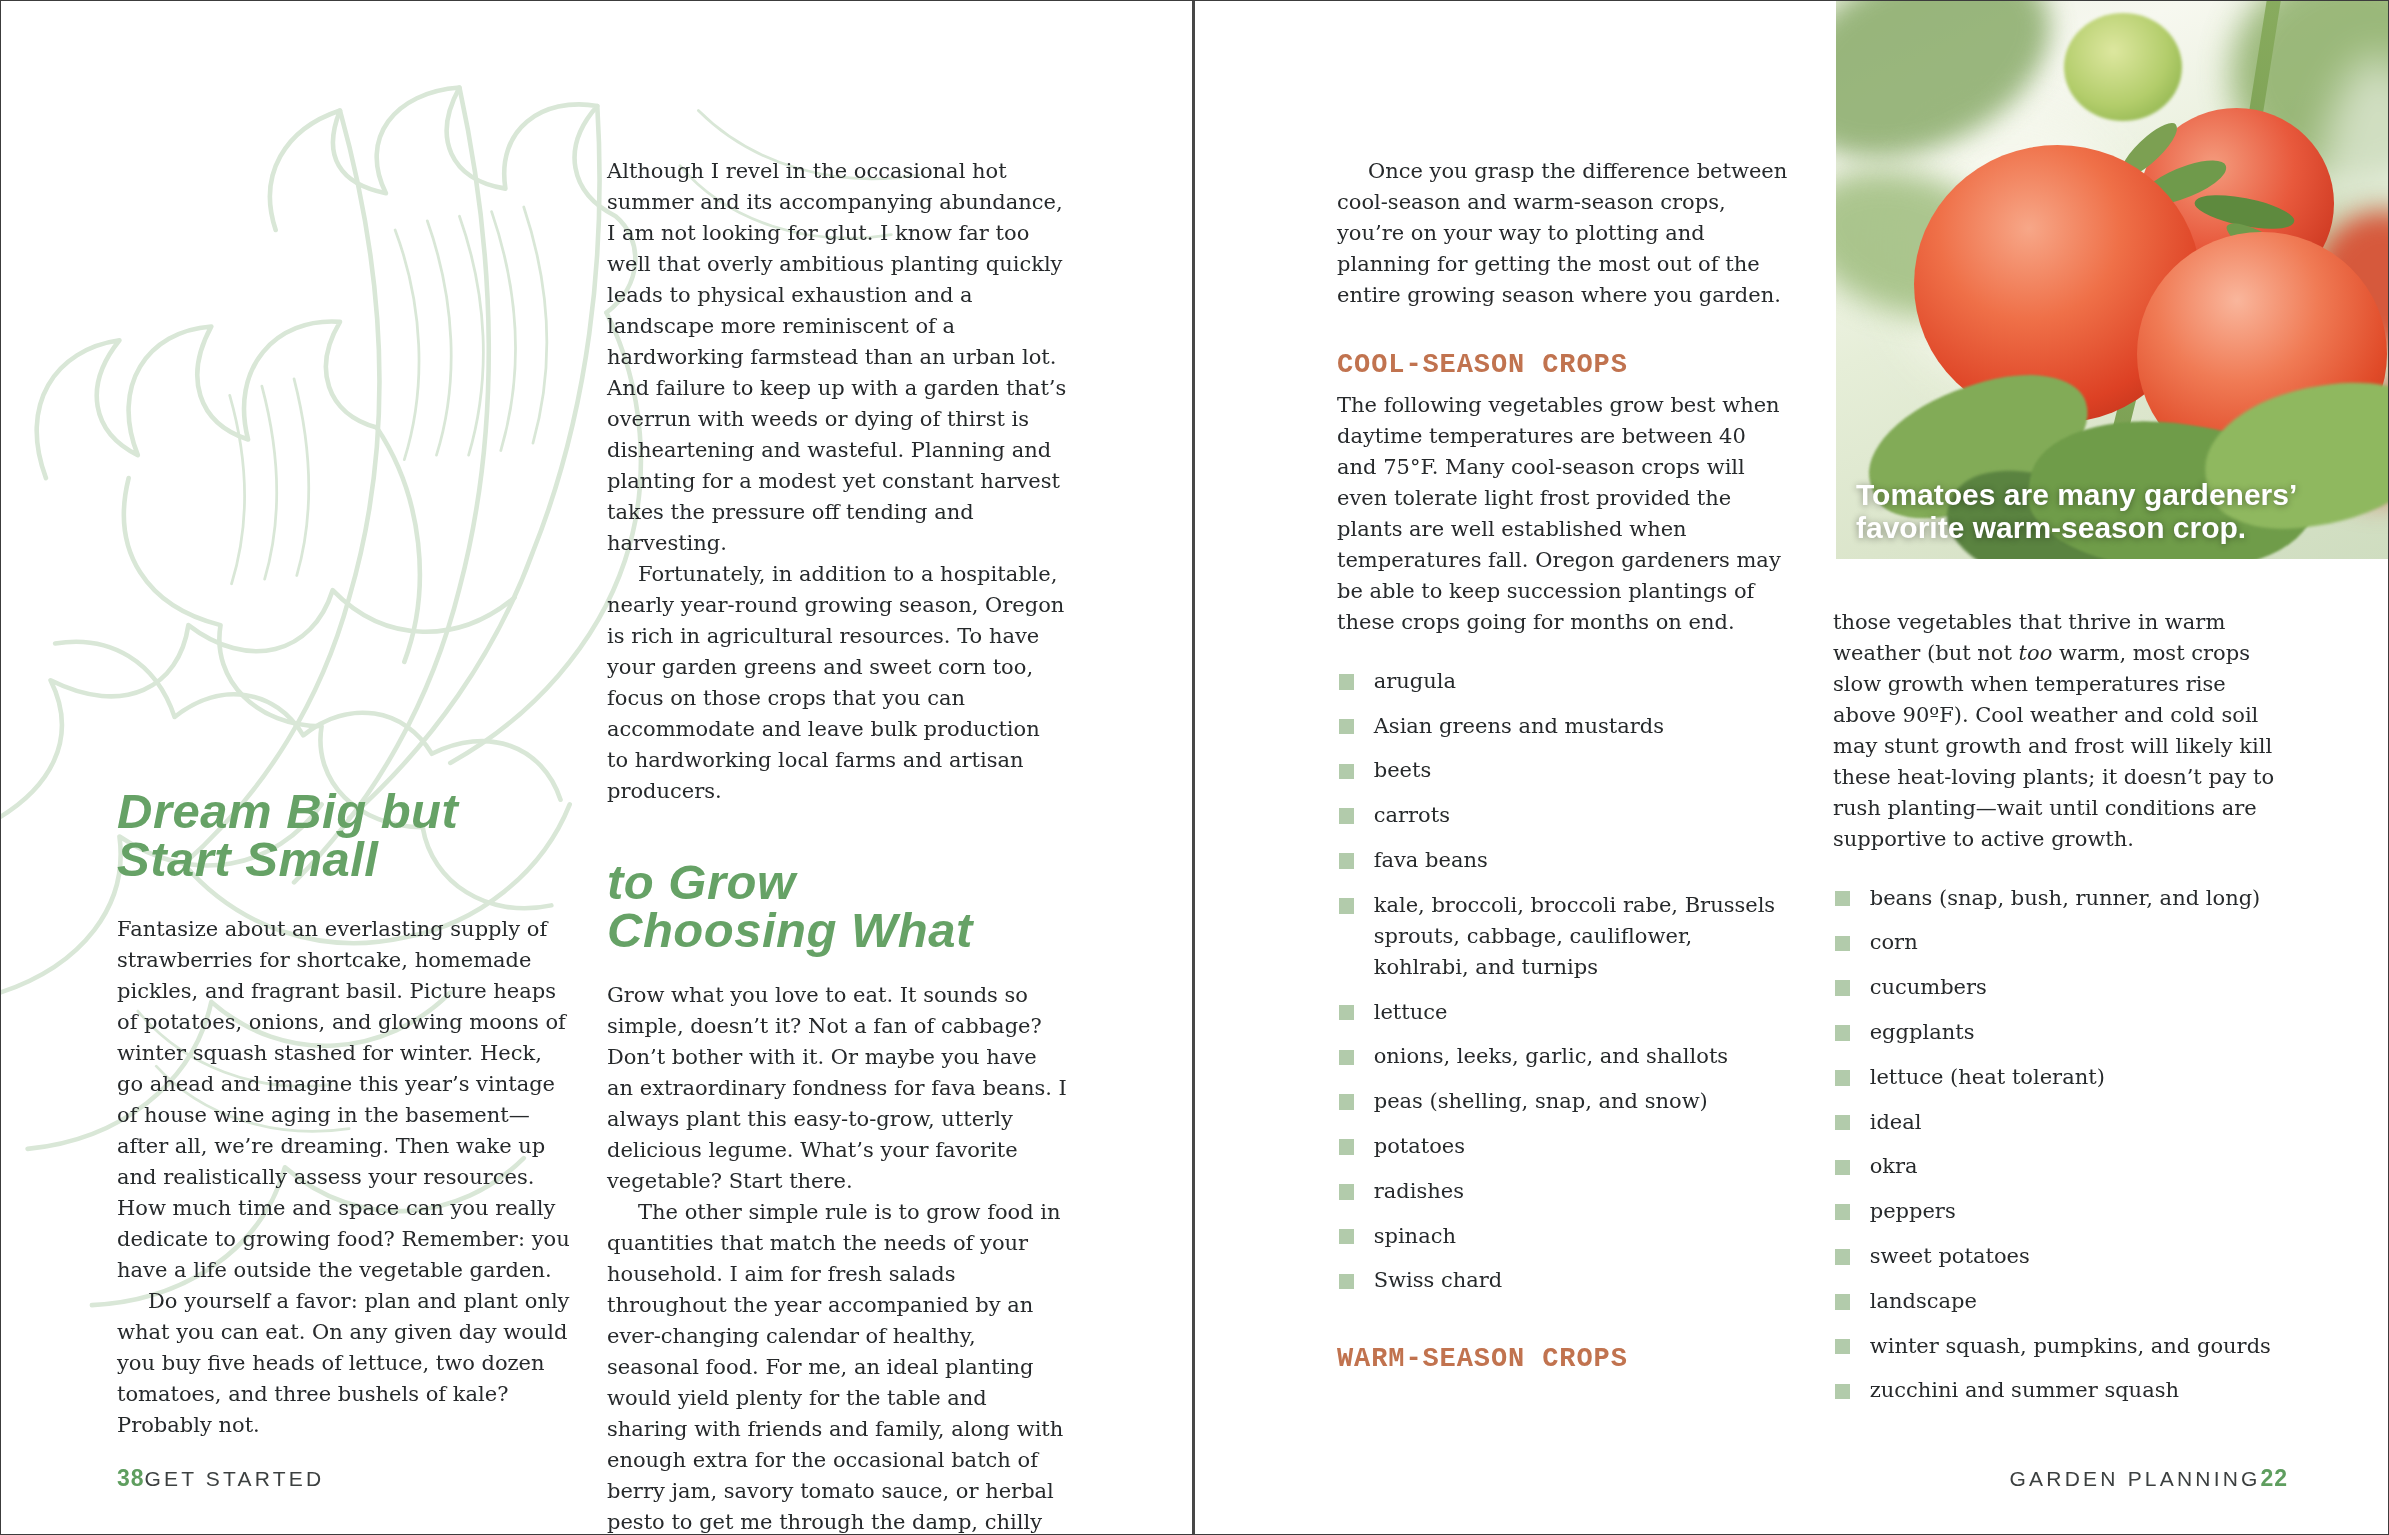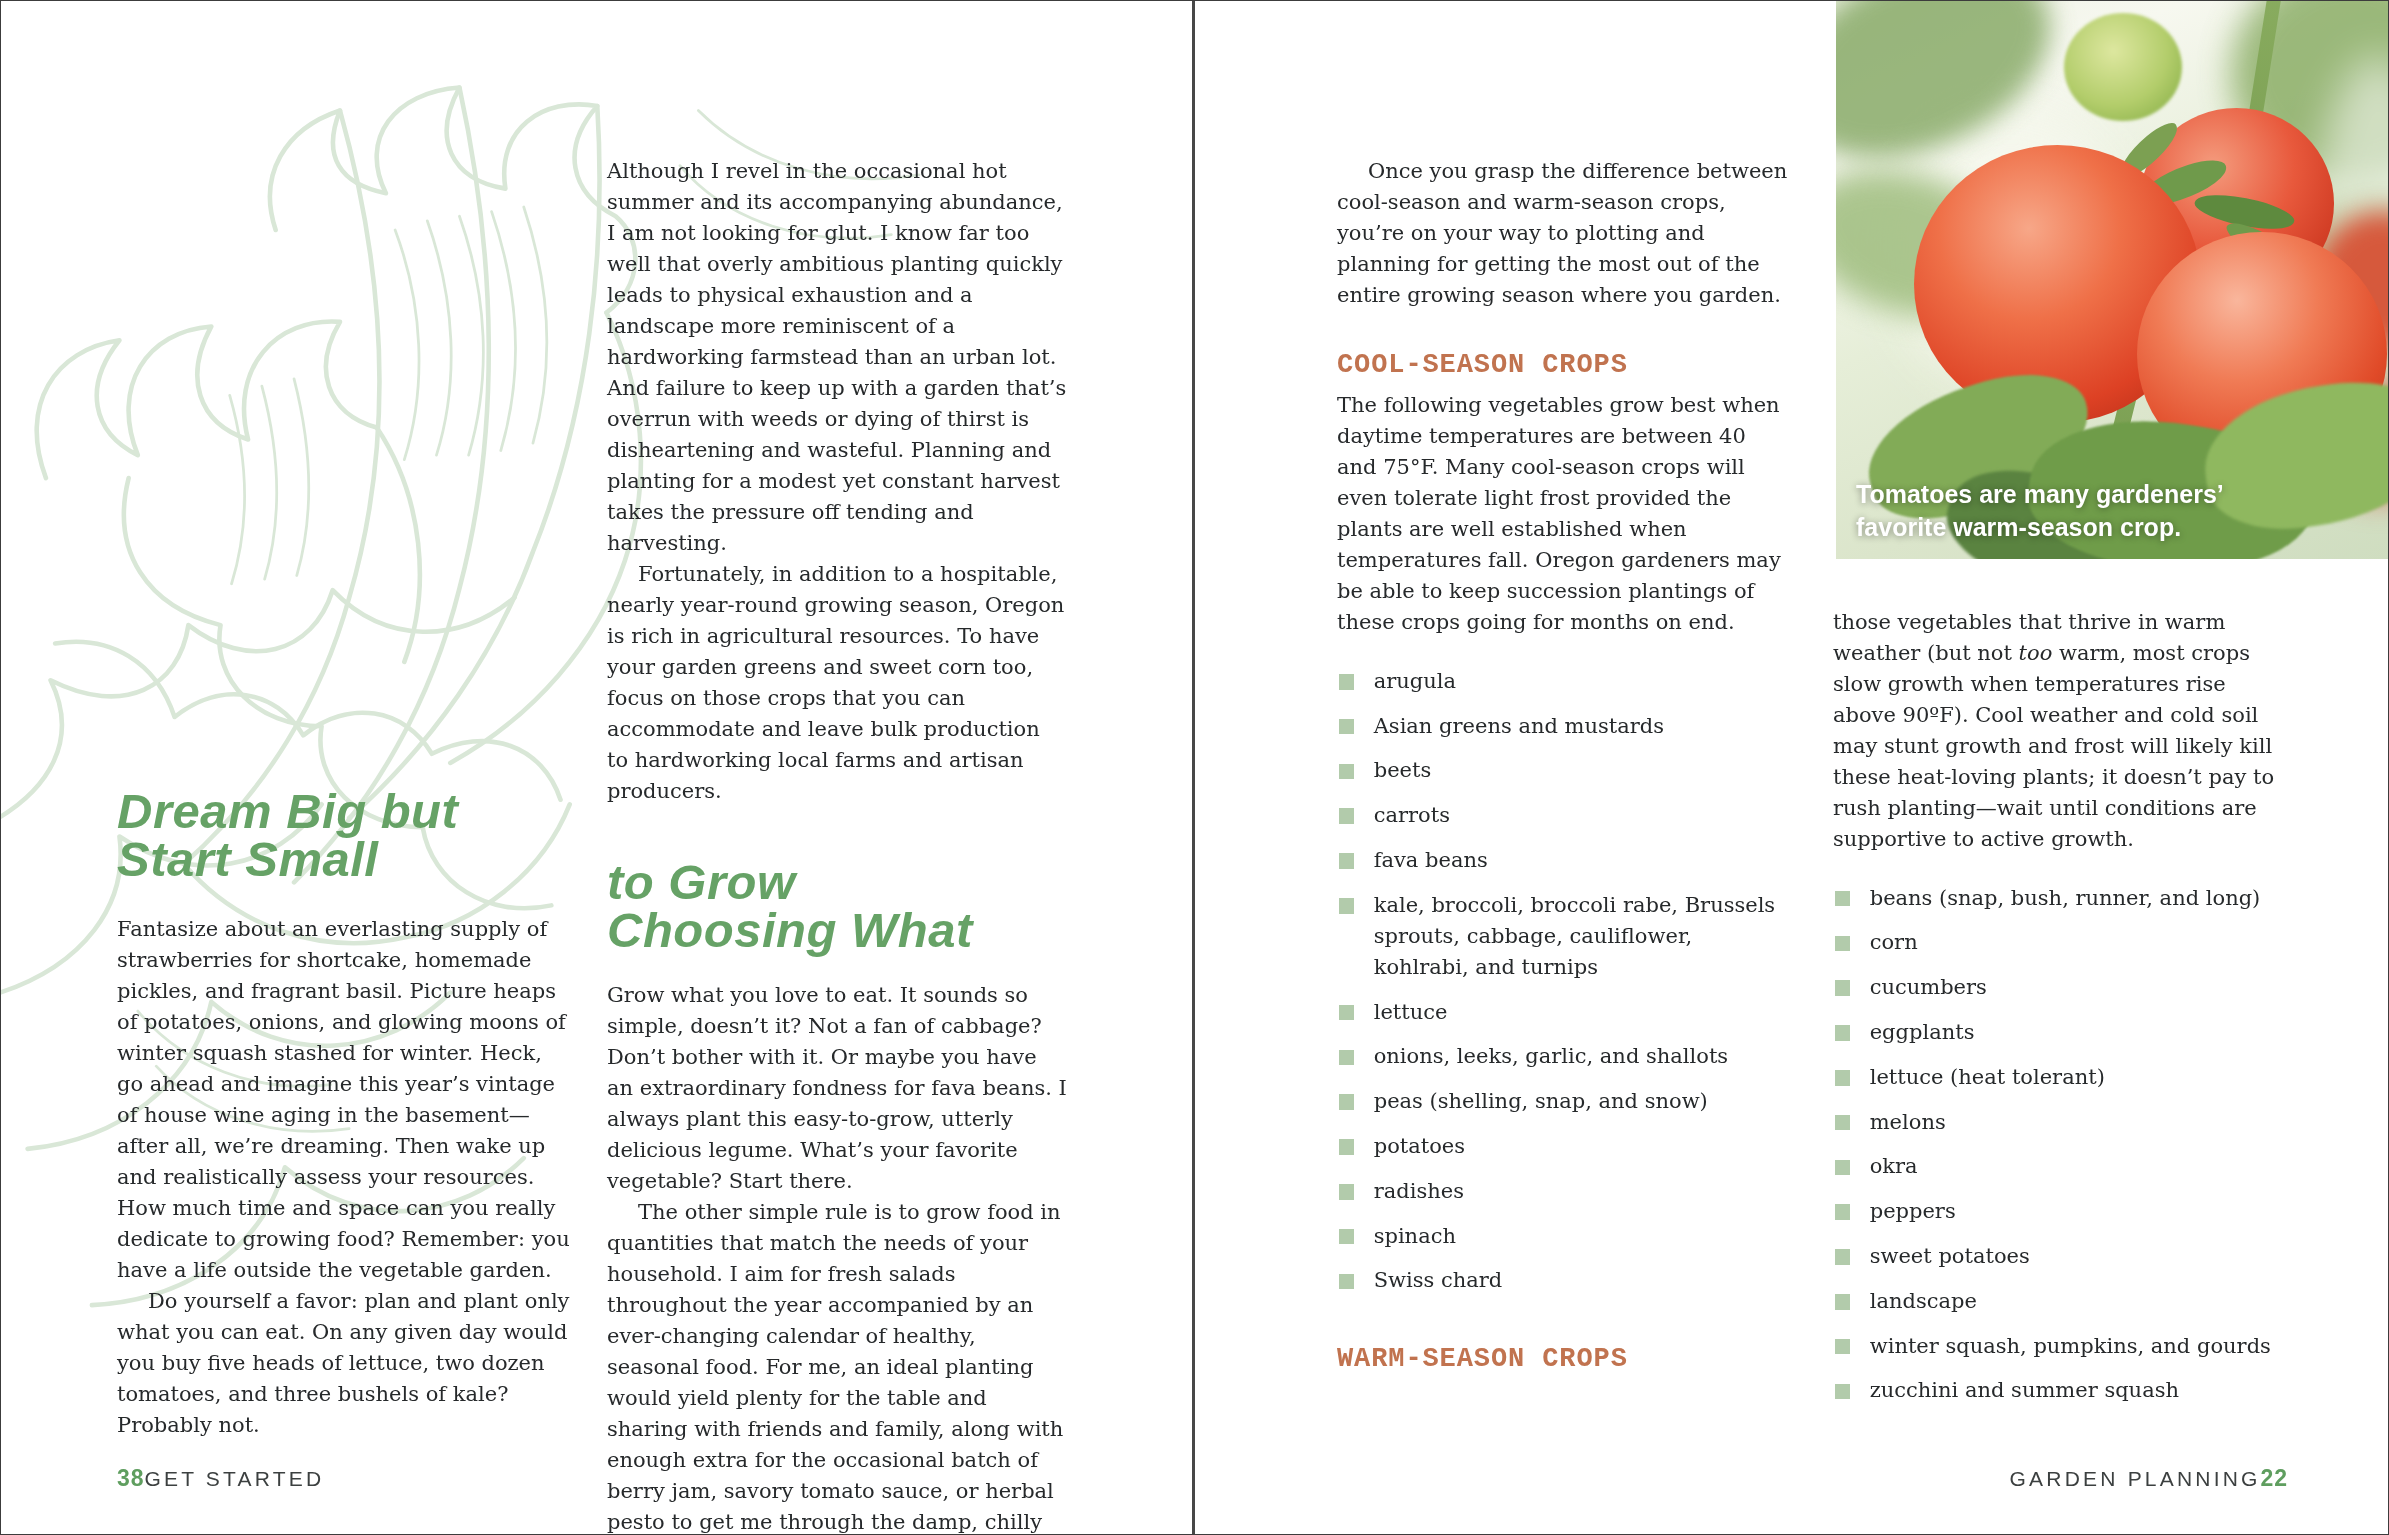--- a/index.html
+++ b/index.html
@@ -80,21 +80,21 @@
   .tomato-left{left:78px;top:145px;width:287px;height:278px;
     background:radial-gradient(circle at 40% 30%,#f7a788 0%,#ef7048 35%,#dd4124 70%,#b02b15 96%);}
   .tomato-right{left:301px;top:232px;width:250px;height:244px;
     background:radial-gradient(circle at 40% 28%,#f9b69c 0%,#f07b55 35%,#e04a28 68%,#b5301a 96%);}
   .f-leaf{position:absolute;border-radius:55% 45% 60% 40%;}
   .fl1{left:27.6px;top:386px;width:230px;height:119px;background:#82ab57;transform:rotate(-18deg);filter:blur(0.9px);}
   .fl2{left:193px;top:423px;width:285px;height:147px;background:#6f9c49;transform:rotate(9deg);filter:blur(0.9px);}
   .fl3{left:368px;top:386px;width:239px;height:138px;background:#8fb85f;transform:rotate(-8deg);filter:blur(1.4px);}
   .fl4{left:110px;top:478px;width:202px;height:110px;background:#5a8340;transform:rotate(22deg);filter:blur(1.8px);}
   .caption{position:absolute;left:20px;bottom:14.7px;color:#ffffff;
-    font-family:"Liberation Sans",sans-serif;font-weight:bold;font-size:25px;line-height:33px;
+    font-family:"Liberation Sans",sans-serif;font-weight:bold;font-size:30px;line-height:33px;
     text-shadow:0 0.9px 7.4px rgba(0,0,0,.4);z-index:12;}
 </style>
 </head>
 <body>
 
 <svg class="illu" viewBox="0 0 1270 1560" xmlns="http://www.w3.org/2000/svg">
   <g fill="none" stroke="var(--illustration-green)" stroke-width="5" stroke-linecap="round" stroke-linejoin="round">
     <path d="M300,250 C280,190 310,140 370,120 C350,170 370,200 420,210 C390,150 430,100 500,95 C470,150 490,195 550,205 C540,140 590,105 650,115 C610,160 620,210 670,235 C700,260 700,310 660,340"></path>
     <path d="M50,520 C20,440 60,380 130,370 C90,420 100,470 150,495 C120,420 160,360 230,355 C200,410 215,460 270,478 C250,400 300,345 370,350 C340,400 355,450 410,465"></path>
     <path d="M140,520 C120,600 160,660 240,680 C230,740 280,790 350,790 C340,850 390,900 460,900 C470,960 530,1000 600,985"></path>
@@ -236,21 +236,21 @@
         <div class="li">
           <span class="bullet"></span>
           <span class="li-text">eggplants</span>
         </div>
         <div class="li">
           <span class="bullet"></span>
           <span class="li-text">lettuce (heat tolerant)</span>
         </div>
         <div class="li">
           <span class="bullet"></span>
-          <span class="li-text">melons</span>
+          <span class="li-text">ideal</span>
         </div>
         <div class="li">
           <span class="bullet"></span>
           <span class="li-text">okra</span>
         </div>
         <div class="li">
           <span class="bullet"></span>
           <span class="li-text">peppers</span>
         </div>
         <div class="li">

